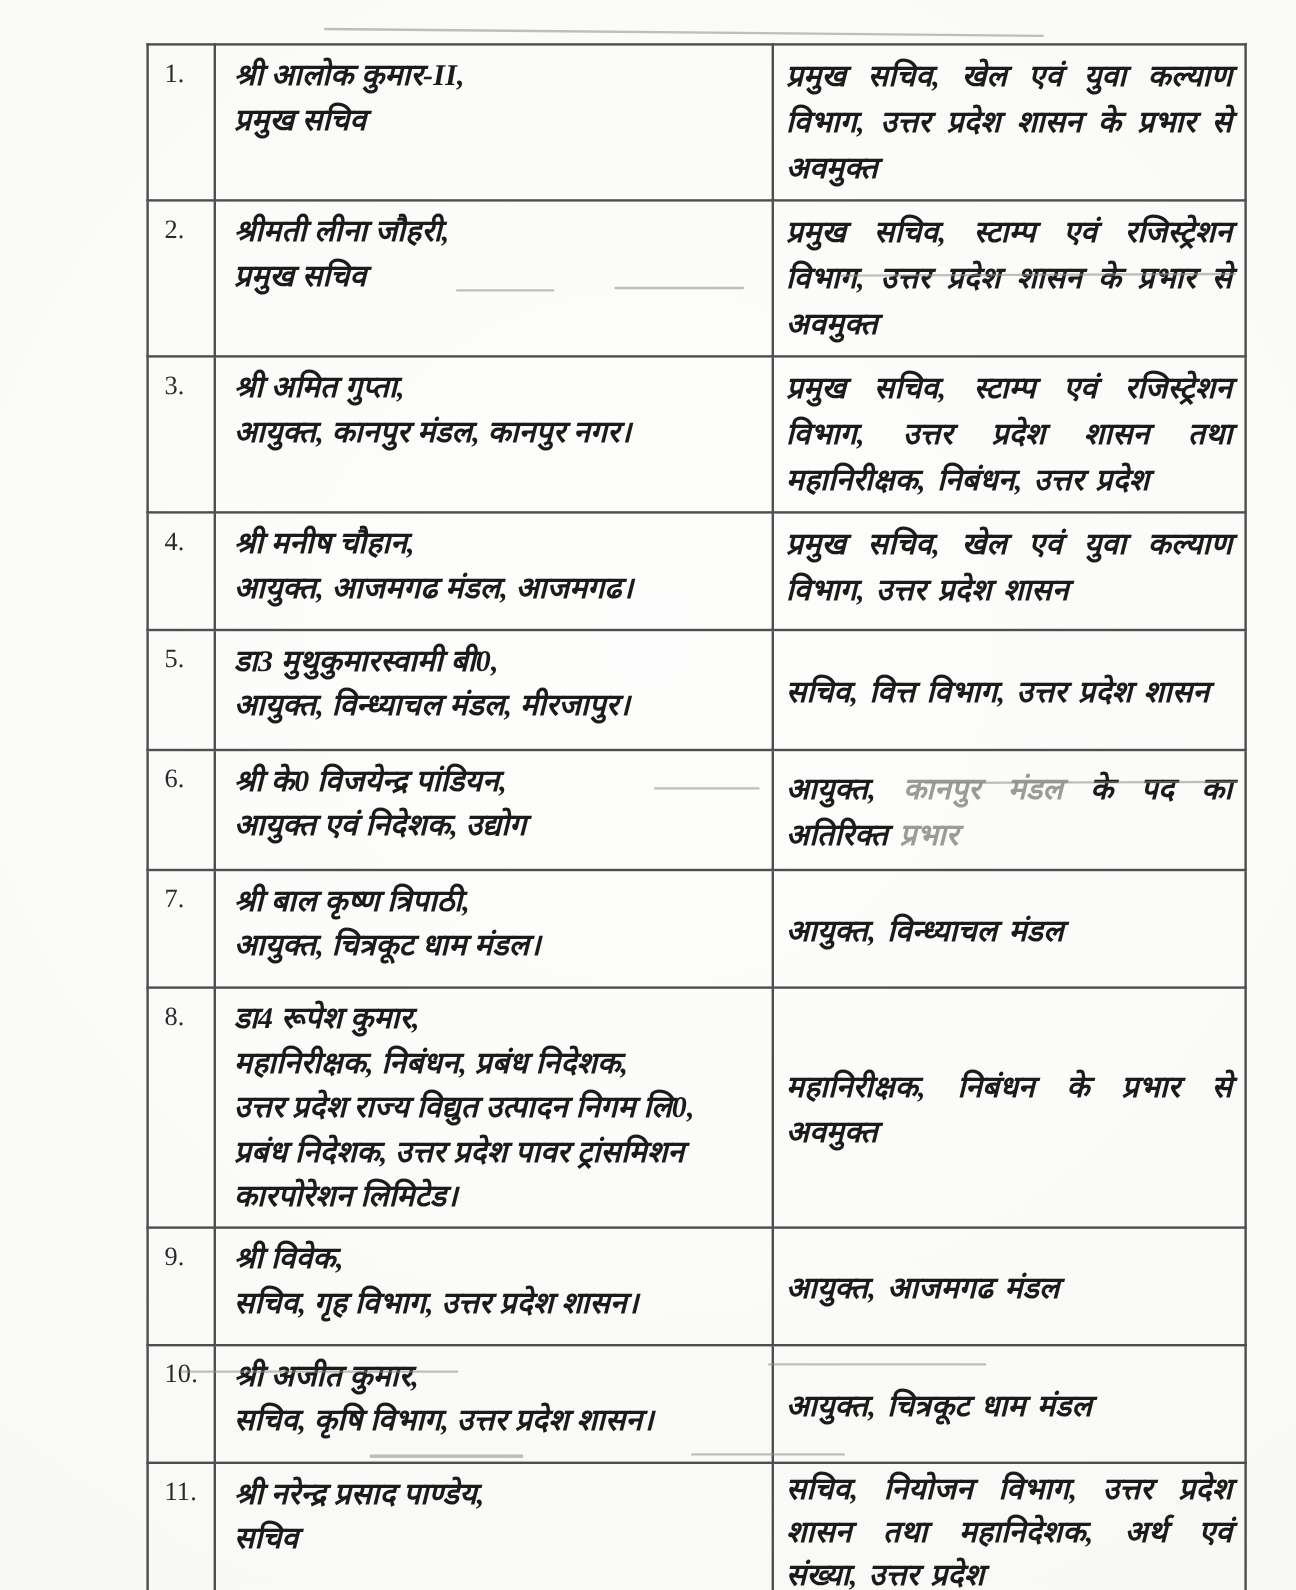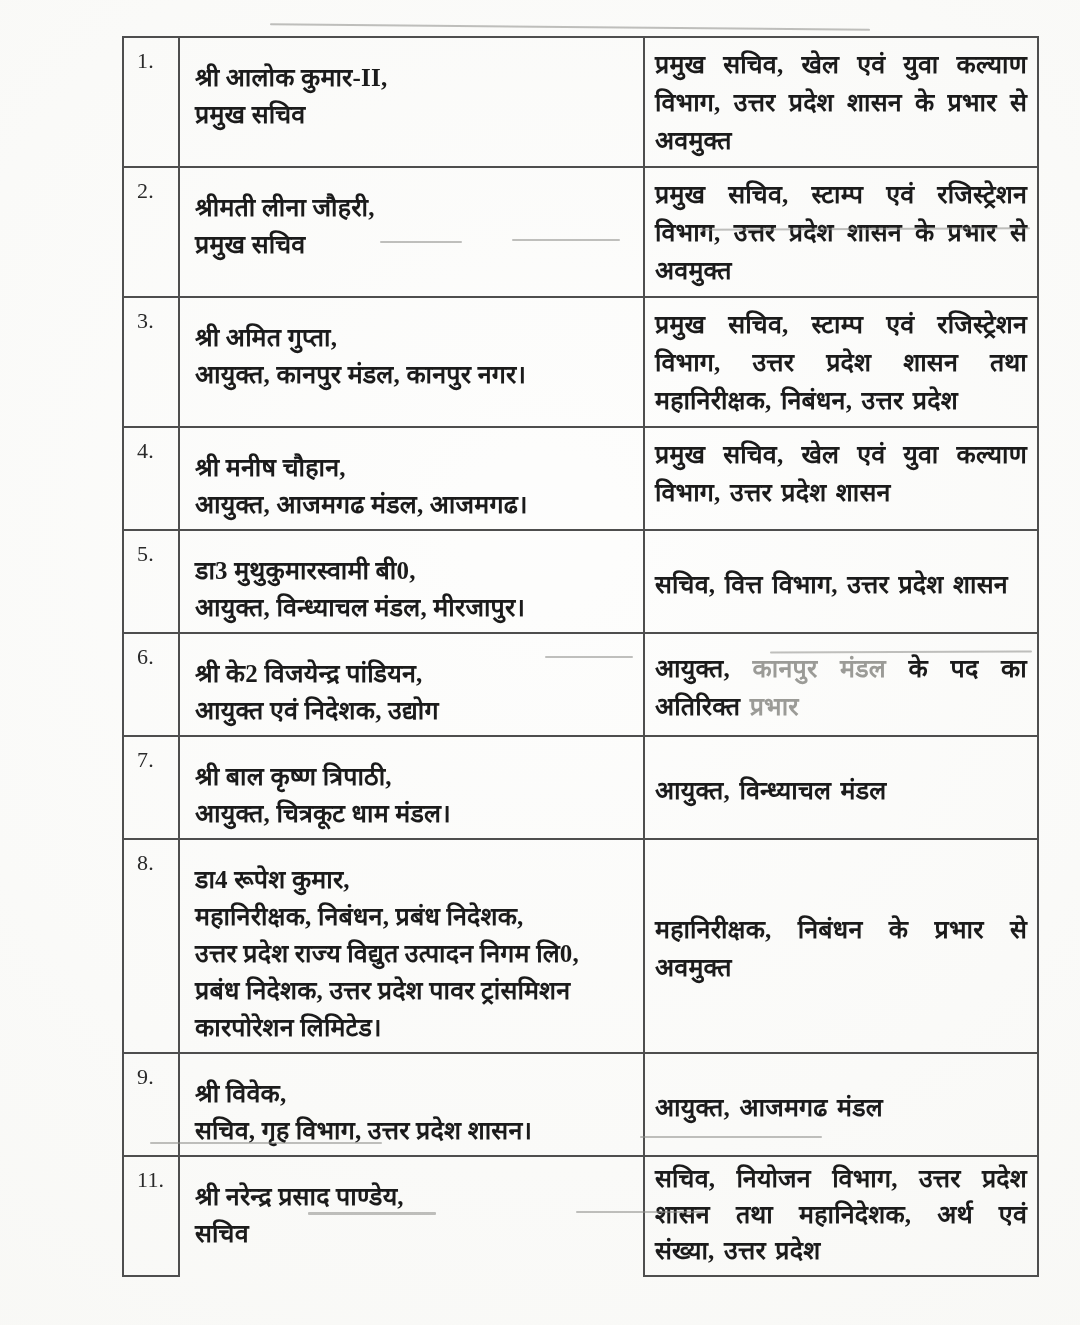--- a/index.html
+++ b/index.html
@@ -34,29 +34,30 @@
     font-size: 25px;
     font-weight: 600;
     letter-spacing: 0.2px;
   }
   td.c-num {
     font-size: 22px;
     font-weight: 500;
     padding: 10px 0 0 13px;
     color: #2a2a2a;
   }
-  td.c-officer { padding: 21px 8px 6px 15px; overflow: hidden; }
+  td.c-officer { padding: 7px 8px 6px 15px; overflow: hidden; font-style: italic; }
   td.c-officer .line { line-height: 37px; white-space: nowrap; }
   td.c-posting {
     padding: 8px 10px 6px 10px;
     line-height: 38px;
     text-align: justify;
     text-justify: inter-word;
     word-spacing: 3px;
     overflow: hidden;
+    font-style: italic;
   }
   td.vmid { vertical-align: middle; padding-top: 8px; padding-bottom: 2px; }
   tr.cutoff td { border-bottom: none; }
   tr.cutoff td.c-num { border-bottom: 2px solid #4e4e4e; }
   tr.cutoff td.c-posting { border-bottom: 2px solid #4e4e4e; padding-top: 4px; line-height: 36px; }
   .fade { color: #7b7b76; opacity: 0.75; }
   .artifact {
     position: absolute;
     background: #8d8d88;
     opacity: 0.55;
@@ -118,21 +119,21 @@
       <td class="c-officer">
         <div class="line">डा3 मुथुकुमारस्वामी बी0,</div>
         <div class="line">आयुक्त, विन्ध्याचल मंडल, मीरजापुर।</div>
       </td>
       <td class="c-posting vmid">सचिव, वित्त विभाग, उत्तर प्रदेश शासन</td>
     </tr>
 
     <tr style="height:100px;">
       <td class="c-num">6.</td>
       <td class="c-officer">
-        <div class="line">श्री के2 विजयेन्द्र पांडियन,</div>
+        <div class="line">श्री के0 विजयेन्द्र पांडियन,</div>
         <div class="line">आयुक्त एवं निदेशक, उद्योग</div>
       </td>
       <td class="c-posting vmid"><span>आयुक्त, </span><span class="fade">कानपुर मंडल</span><span> के पद का अतिरिक्त </span><span class="fade">प्रभार</span></td>
     </tr>
 
     <tr style="height:98px;">
       <td class="c-num">7.</td>
       <td class="c-officer">
         <div class="line">श्री बाल कृष्ण त्रिपाठी,</div>
         <div class="line">आयुक्त, चित्रकूट धाम मंडल।</div>
@@ -154,20 +155,28 @@
 
     <tr style="height:98px;">
       <td class="c-num">9.</td>
       <td class="c-officer">
         <div class="line">श्री विवेक,</div>
         <div class="line">सचिव, गृह विभाग, उत्तर प्रदेश शासन।</div>
       </td>
       <td class="c-posting vmid">आयुक्त, आजमगढ मंडल</td>
     </tr>
 
+    <tr style="height:98px;">
+      <td class="c-num">10.</td>
+      <td class="c-officer">
+        <div class="line">श्री अजीत कुमार,</div>
+        <div class="line">सचिव, कृषि विभाग, उत्तर प्रदेश शासन।</div>
+      </td>
+      <td class="c-posting vmid">आयुक्त, चित्रकूट धाम मंडल</td>
+    </tr>
 
     <tr class="cutoff" style="height:71px;">
       <td class="c-num">11.</td>
       <td class="c-officer">
         <div class="line">श्री नरेन्द्र प्रसाद पाण्डेय,</div>
         <div class="line">सचिव</div>
       </td>
       <td class="c-posting">सचिव, नियोजन विभाग, उत्तर प्रदेश शासन तथा महानिदेशक, अर्थ एवं संख्या, उत्तर प्रदेश</td>
     </tr>
   </tbody>

